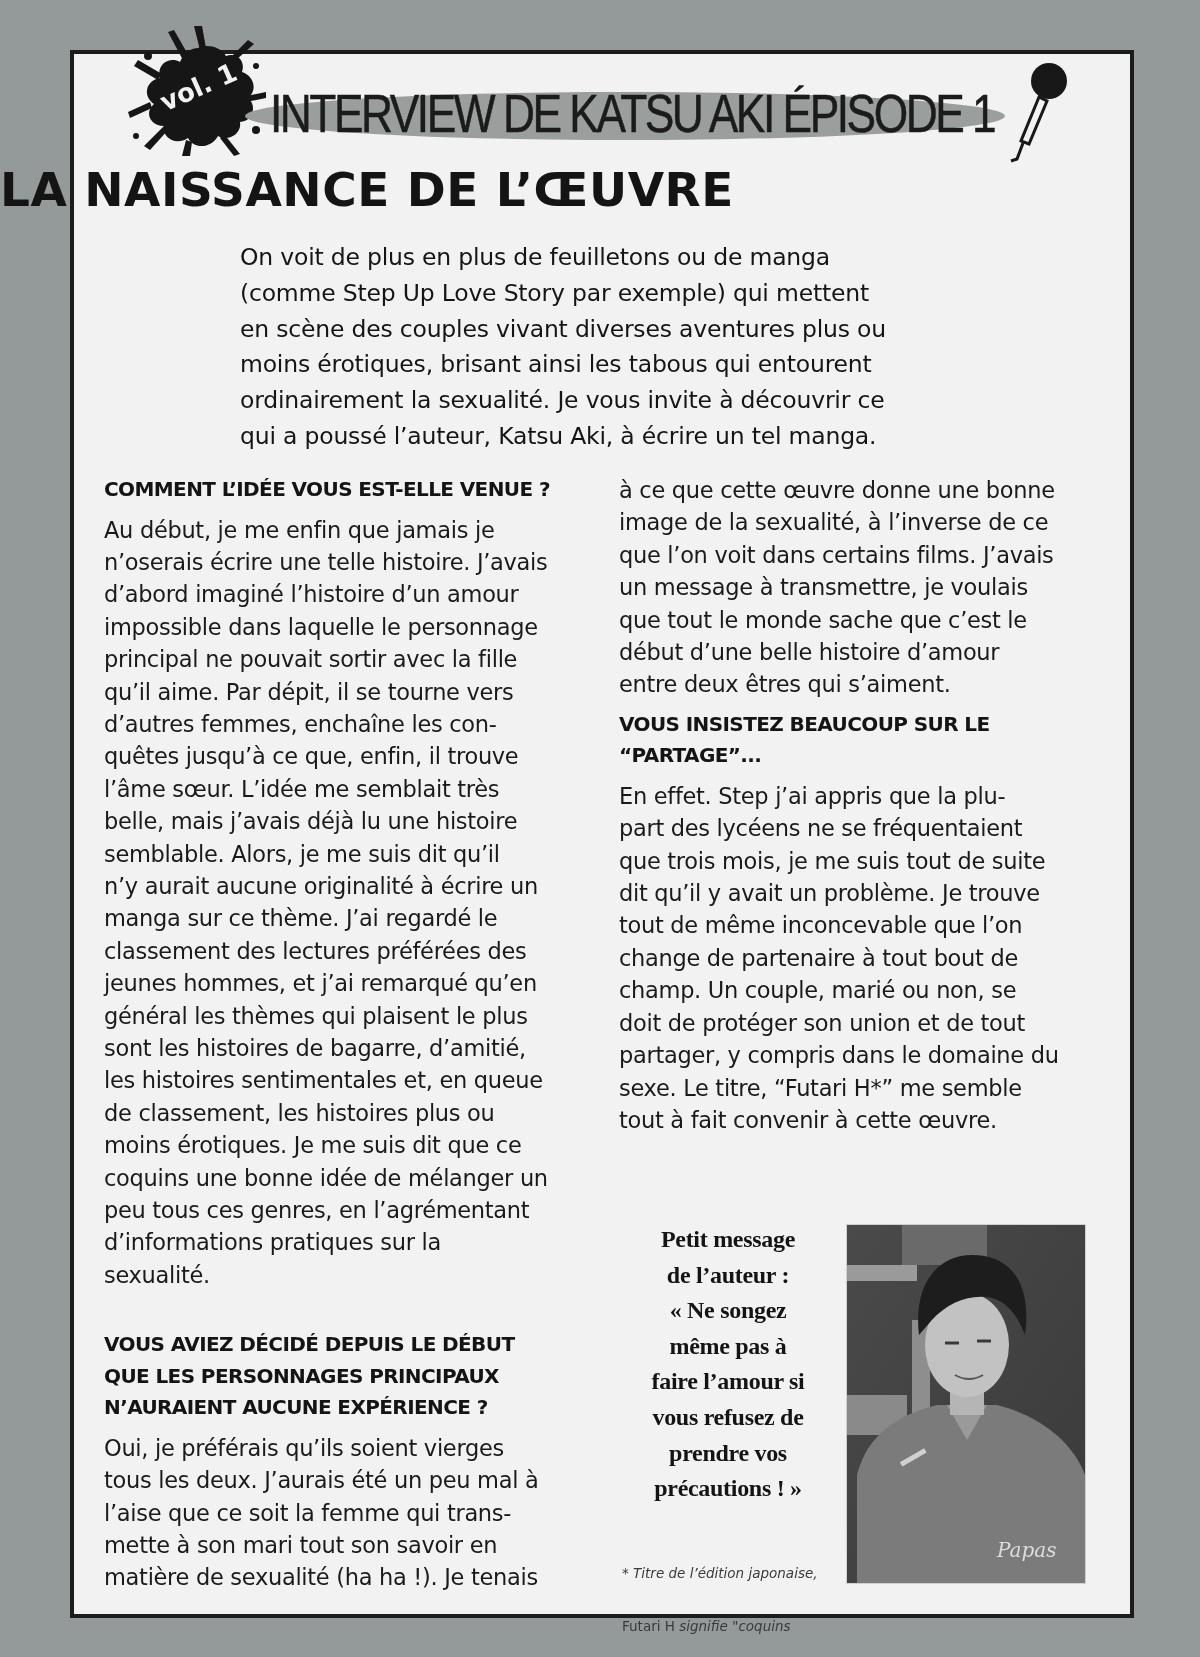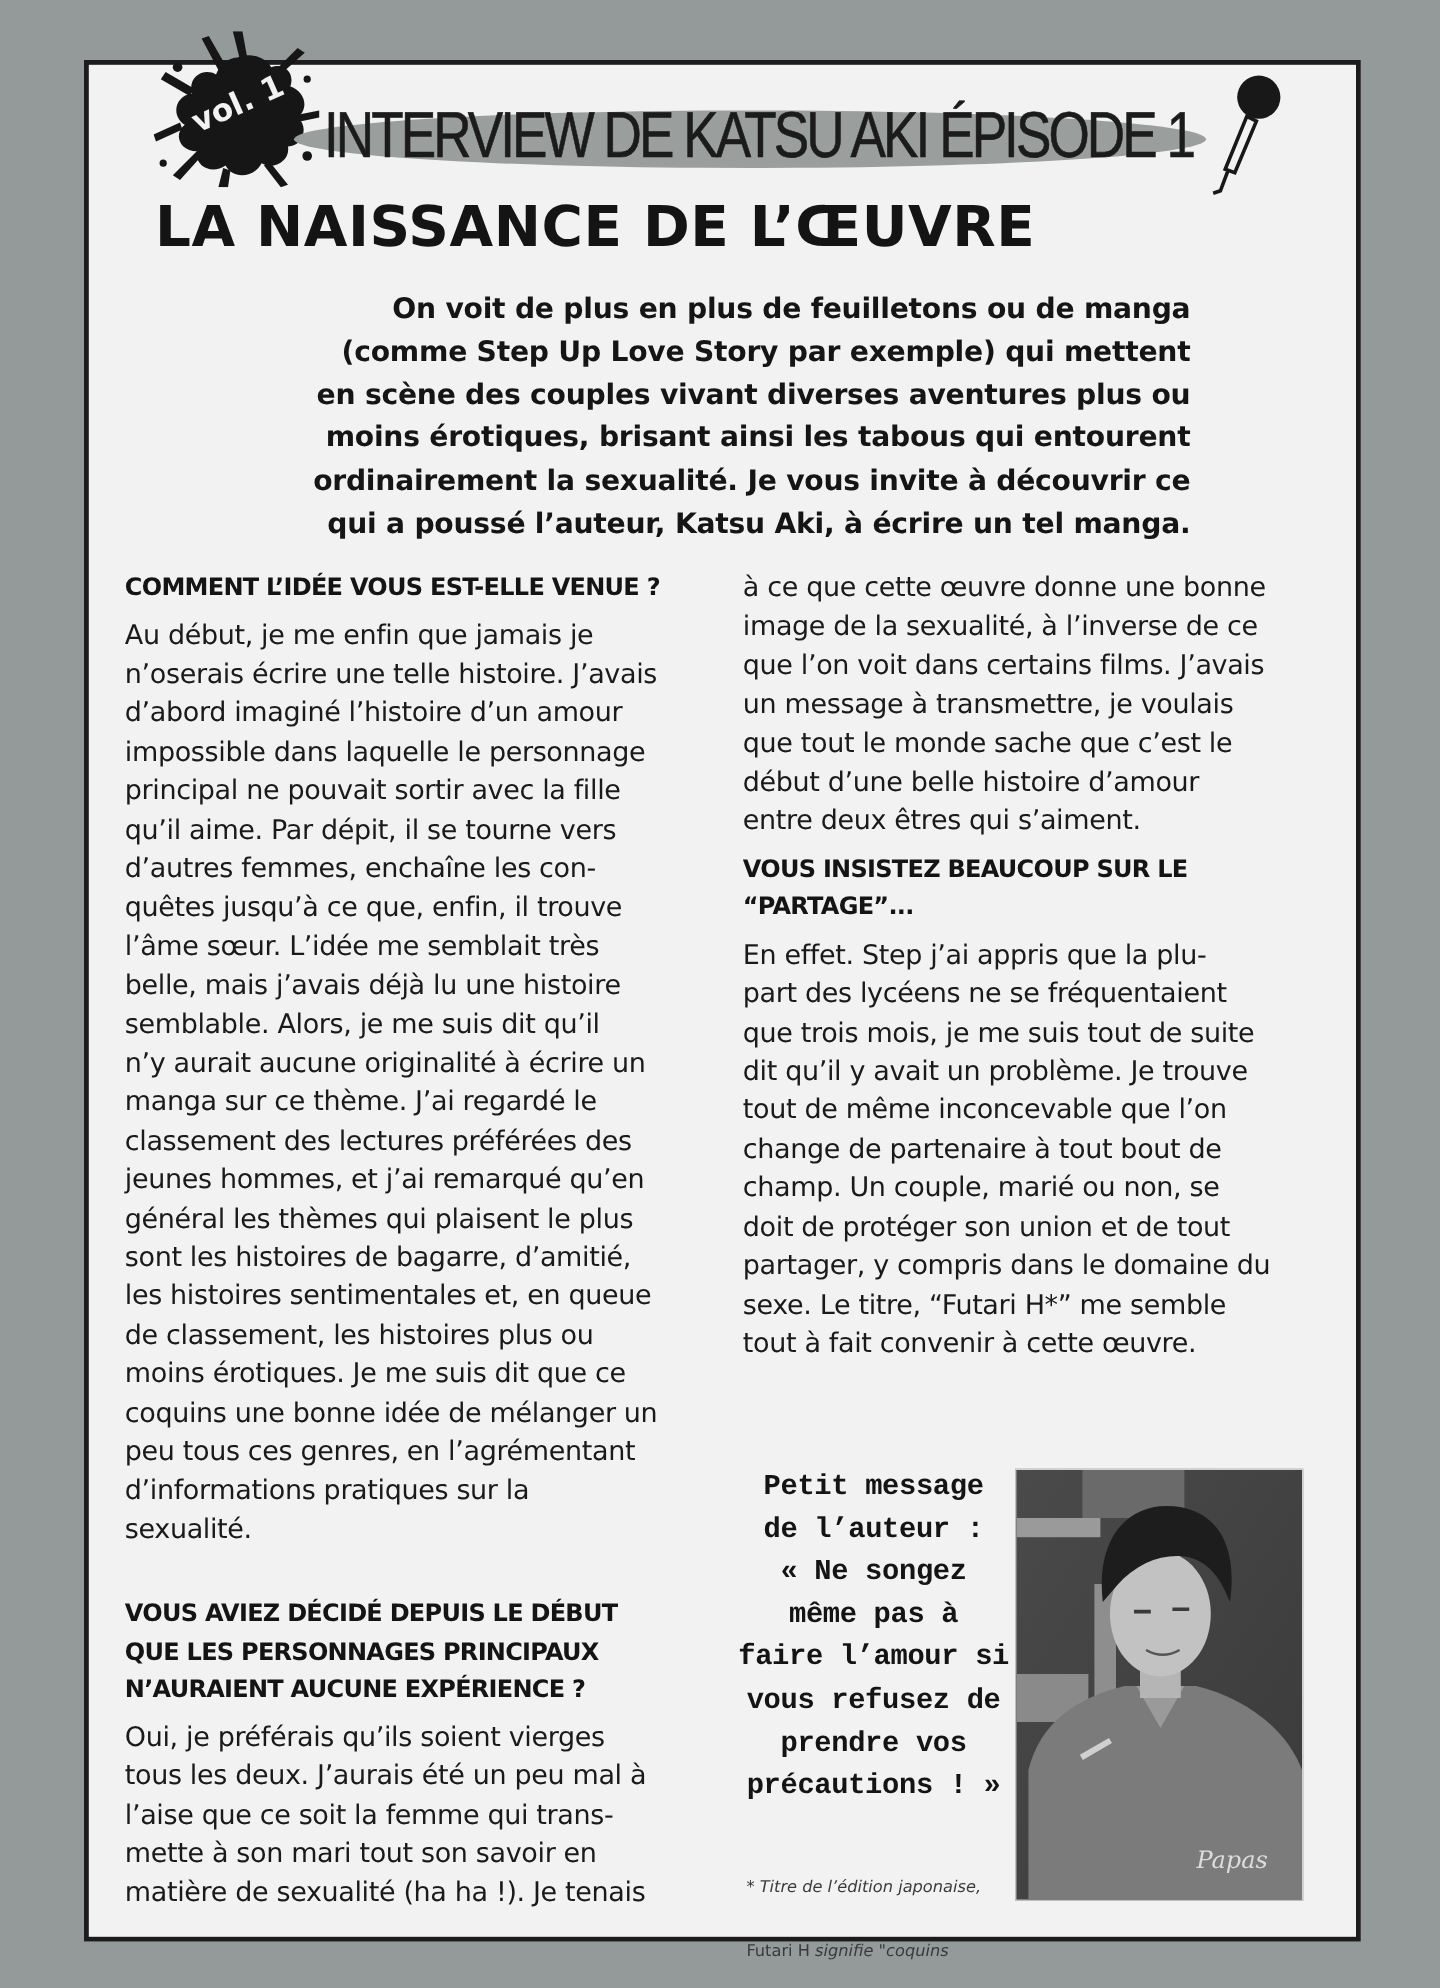--- a/index.html
+++ b/index.html
@@ -46,31 +46,30 @@
     transform-origin: left top;
     white-space: nowrap;
     -webkit-text-stroke: 0.5px #1b1b1b;
   }
   .mic {
     position: absolute; left: 1005px; top: 55px;
     width: 70px; height: 110px;
   }
   .main-title {
     position: absolute; left: 0; top: 162px; width: 992px;
-    text-align: center;
     font-family: "DejaVu Sans", sans-serif;
     font-weight: bold; font-size: 47px;
     color: #141414;
     letter-spacing: 0.5px;
   }
   .intro {
     position: absolute; left: 240px; top: 240px; width: 752px;
-    text-align: right;
-    font-family: "DejaVu Sans", sans-serif;
-    font-weight: bold; font-size: 23.5px;
+    text-align: left;
+    font-family: "DejaVu Sans", sans-serif;
+    font-weight: normal; font-size: 23.5px;
     line-height: 35.8px;
     color: #151515;
     letter-spacing: -0.2px;
   }
   .col {
     position: absolute;
     font-family: "DejaVu Sans", sans-serif;
     color: #1a1a1a;
   }
   .col-left { left: 104px; top: 474px; width: 500px; }
@@ -90,21 +89,21 @@
     letter-spacing: -0.3px;
     font-family: "DejaVu Sans", sans-serif;
   }
   .a .ln { display: block; white-space: nowrap; }
   .q .ln { display: block; white-space: nowrap; }
   .gap-lg { height: 38px; }
   .gap-sm { height: 8px; }
   .author-msg {
     position: absolute; left: 612px; top: 1222px; width: 232px;
     text-align: center;
-    font-family: Liberation Mono, monospace;
+    font-family: Liberation Serif, serif;
     font-weight: bold; font-size: 24px;
     line-height: 35.6px;
     color: #141414;
     letter-spacing: -0.3px;
   }
   .author-msg .ln { display: block; white-space: nowrap; }
   .footnote {
     position: absolute; left: 622px; top: 1530px; width: 230px;
     font-family: "DejaVu Sans", sans-serif;
     font-size: 13.5px; line-height: 17.5px;

